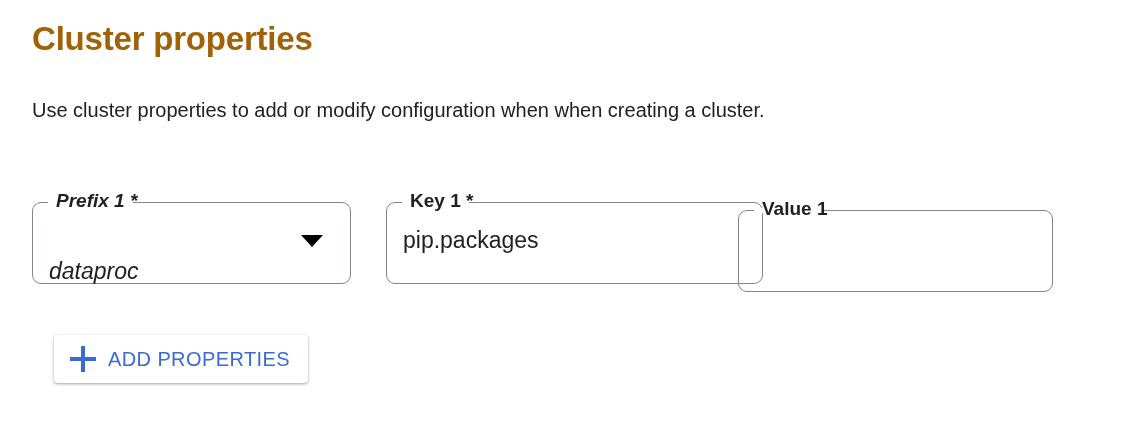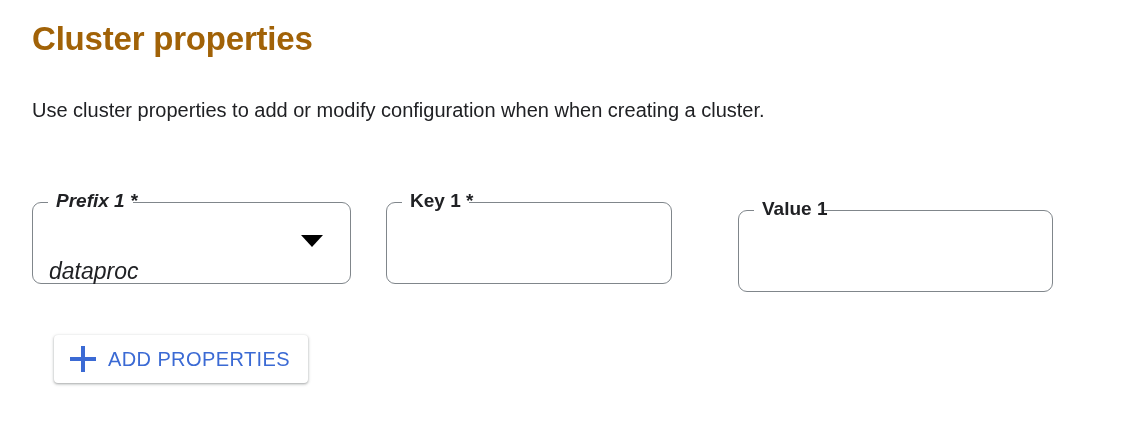--- a/index.html
+++ b/index.html
@@ -112,21 +112,21 @@
     top: 33px;
     width: 0;
     height: 0;
     border-left: 11px solid transparent;
     border-right: 11px solid transparent;
     border-top: 12px solid #000000;
   }
 
   
   #field-prefix { left: 32px;  width: 319px; font-style: italic; }
-  #field-key    { left: 386px; width: 286px; }
+  #field-key    { left: 386px; width: 377px; }
   #field-value  { left: 738px; width: 315px; margin-top: 8px; }
 
   
   .add-button {
     position: absolute;
     left: 32px;
     top: 335px;
     height: 48px;
     display: flex;
     align-items: center;
@@ -182,20 +182,21 @@
     <div class="field-notch" style="width: 85.3281px;"></div>
     <div class="field-label">Prefix 1 *</div>
     <div class="field-value with-caret">dataproc</div>
     <div class="select-arrow"></div>
   </div>
 
   <div class="field" id="field-key">
     <div class="field-outline"></div>
     <div class="field-notch" style="width: 67.375px;"></div>
     <div class="field-label">Key 1 *</div>
+    <div class="field-value">pip.packages</div>
   </div>
 
   <div class="field" id="field-value">
     <div class="field-outline"></div>
     <div class="field-notch" style="width: 69.5px;"></div>
     <div class="field-label">Value 1</div>
   </div>
 
 </div>
 

